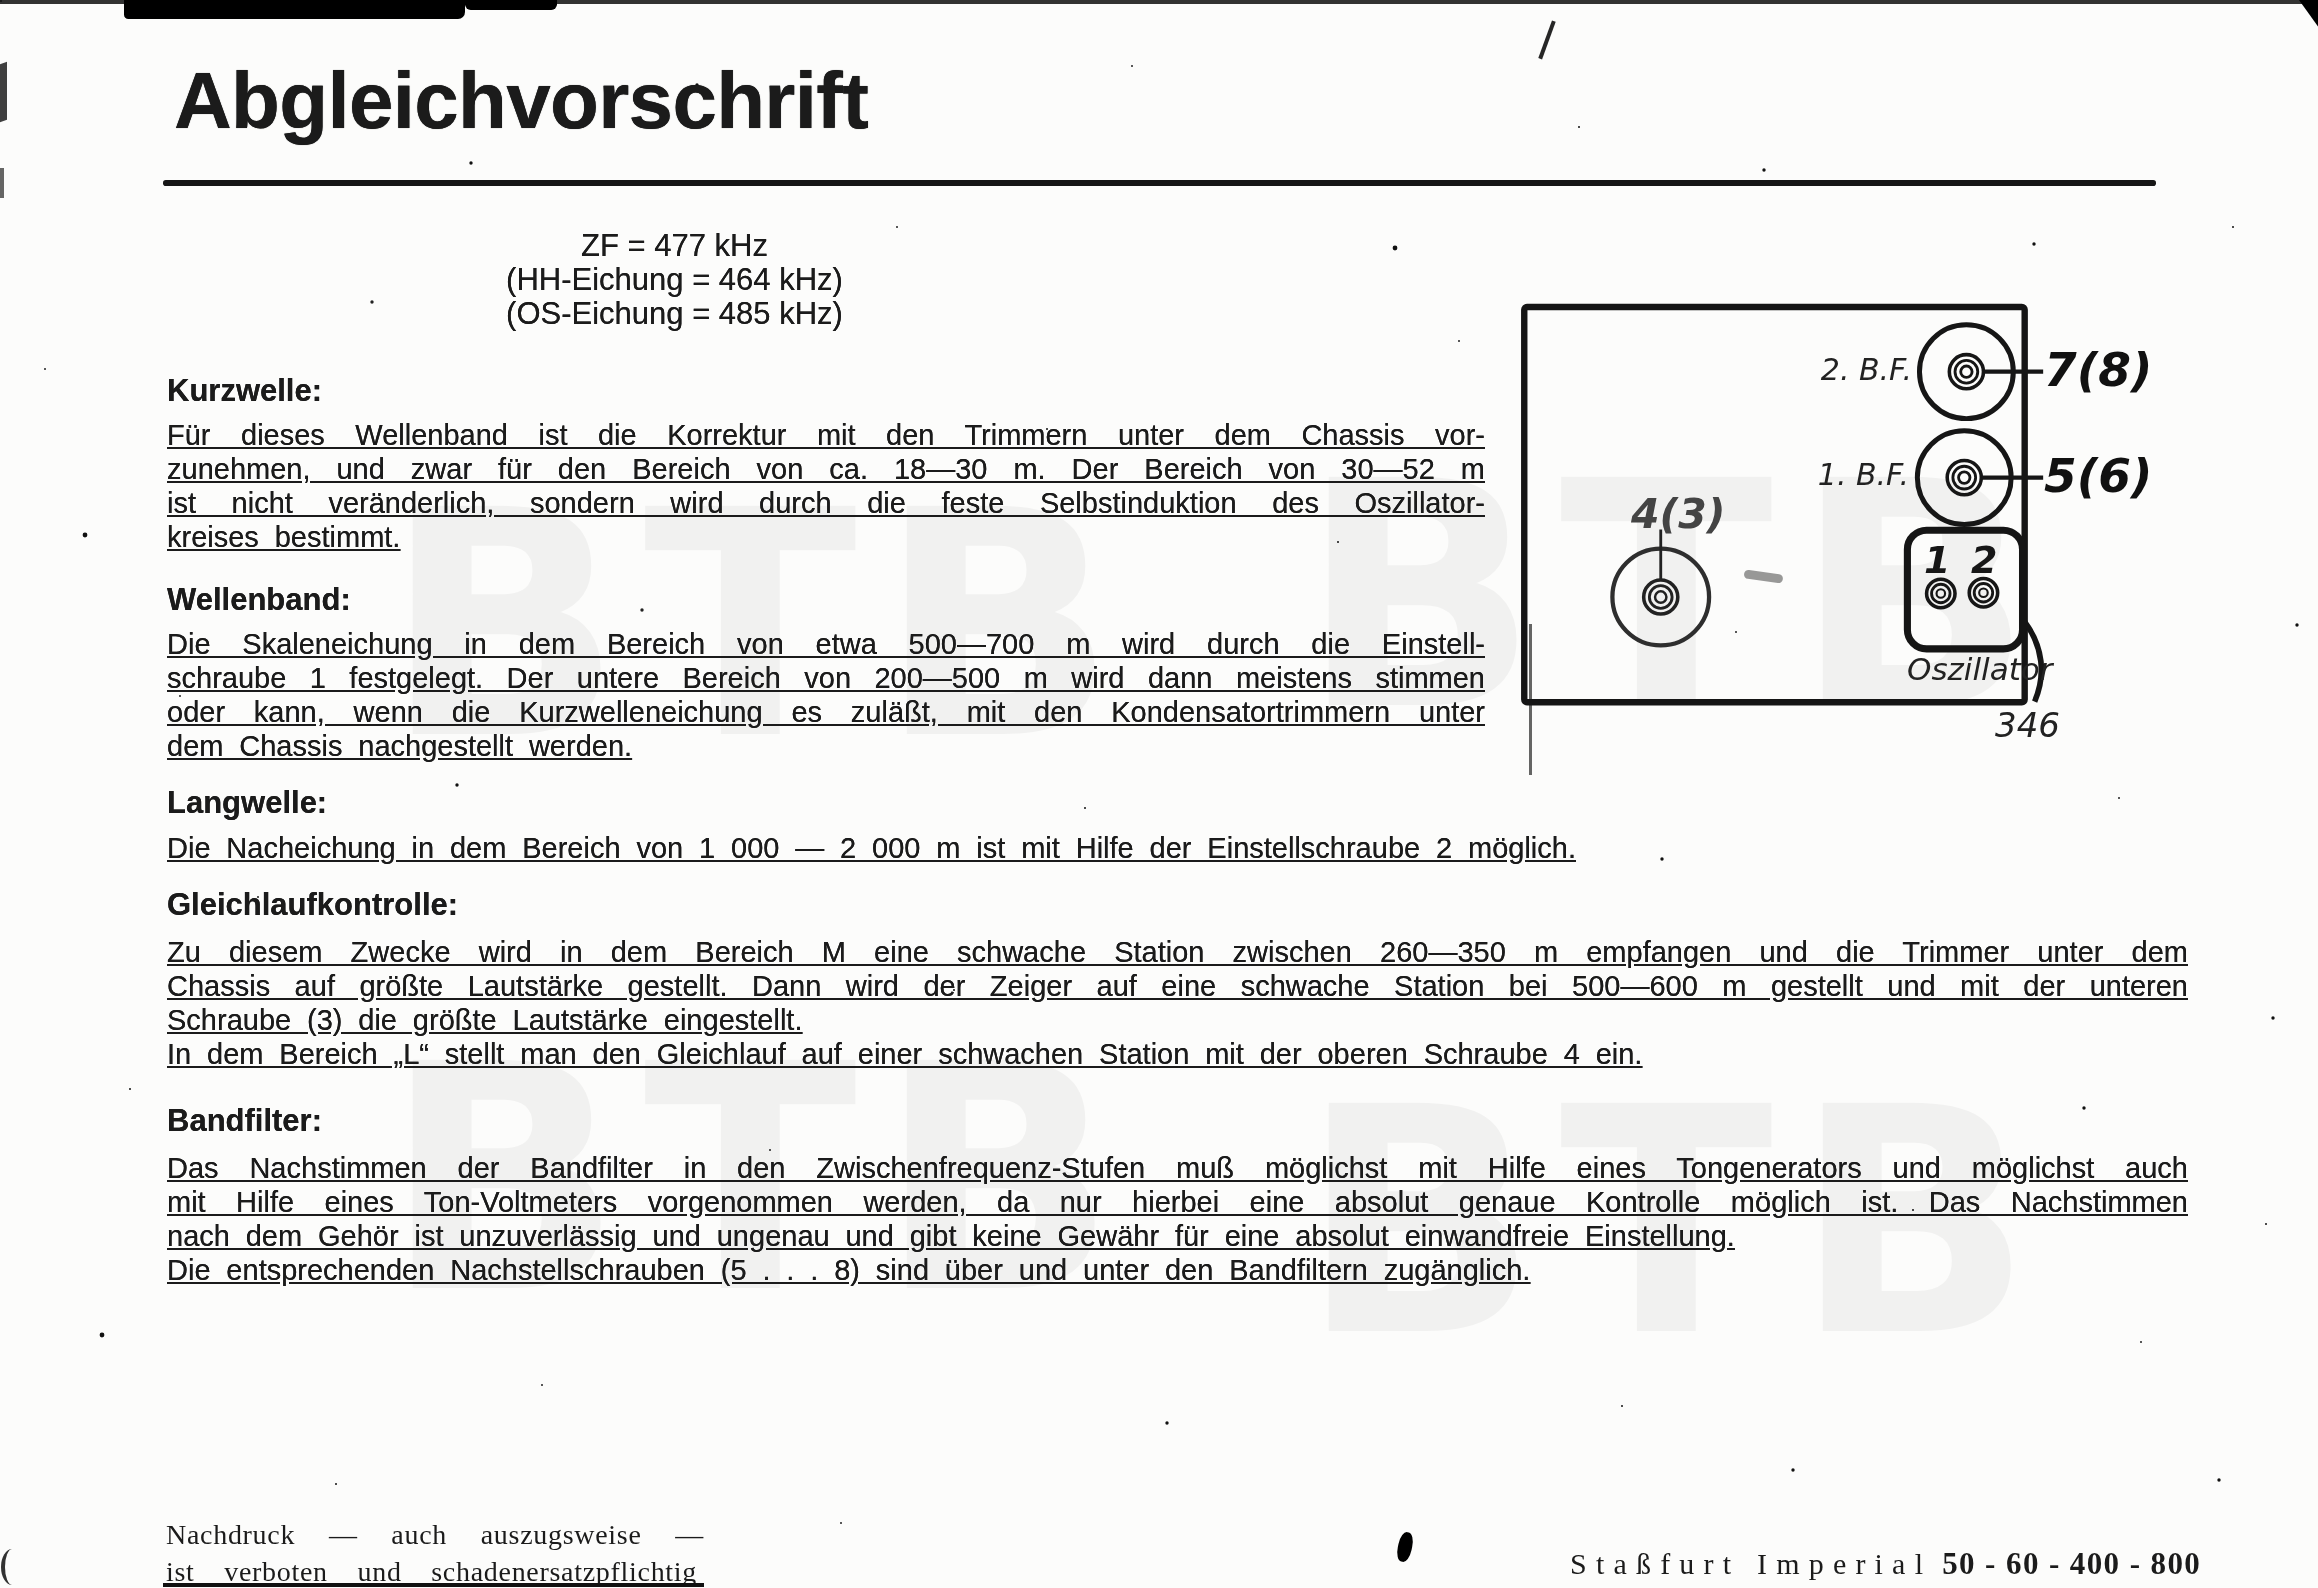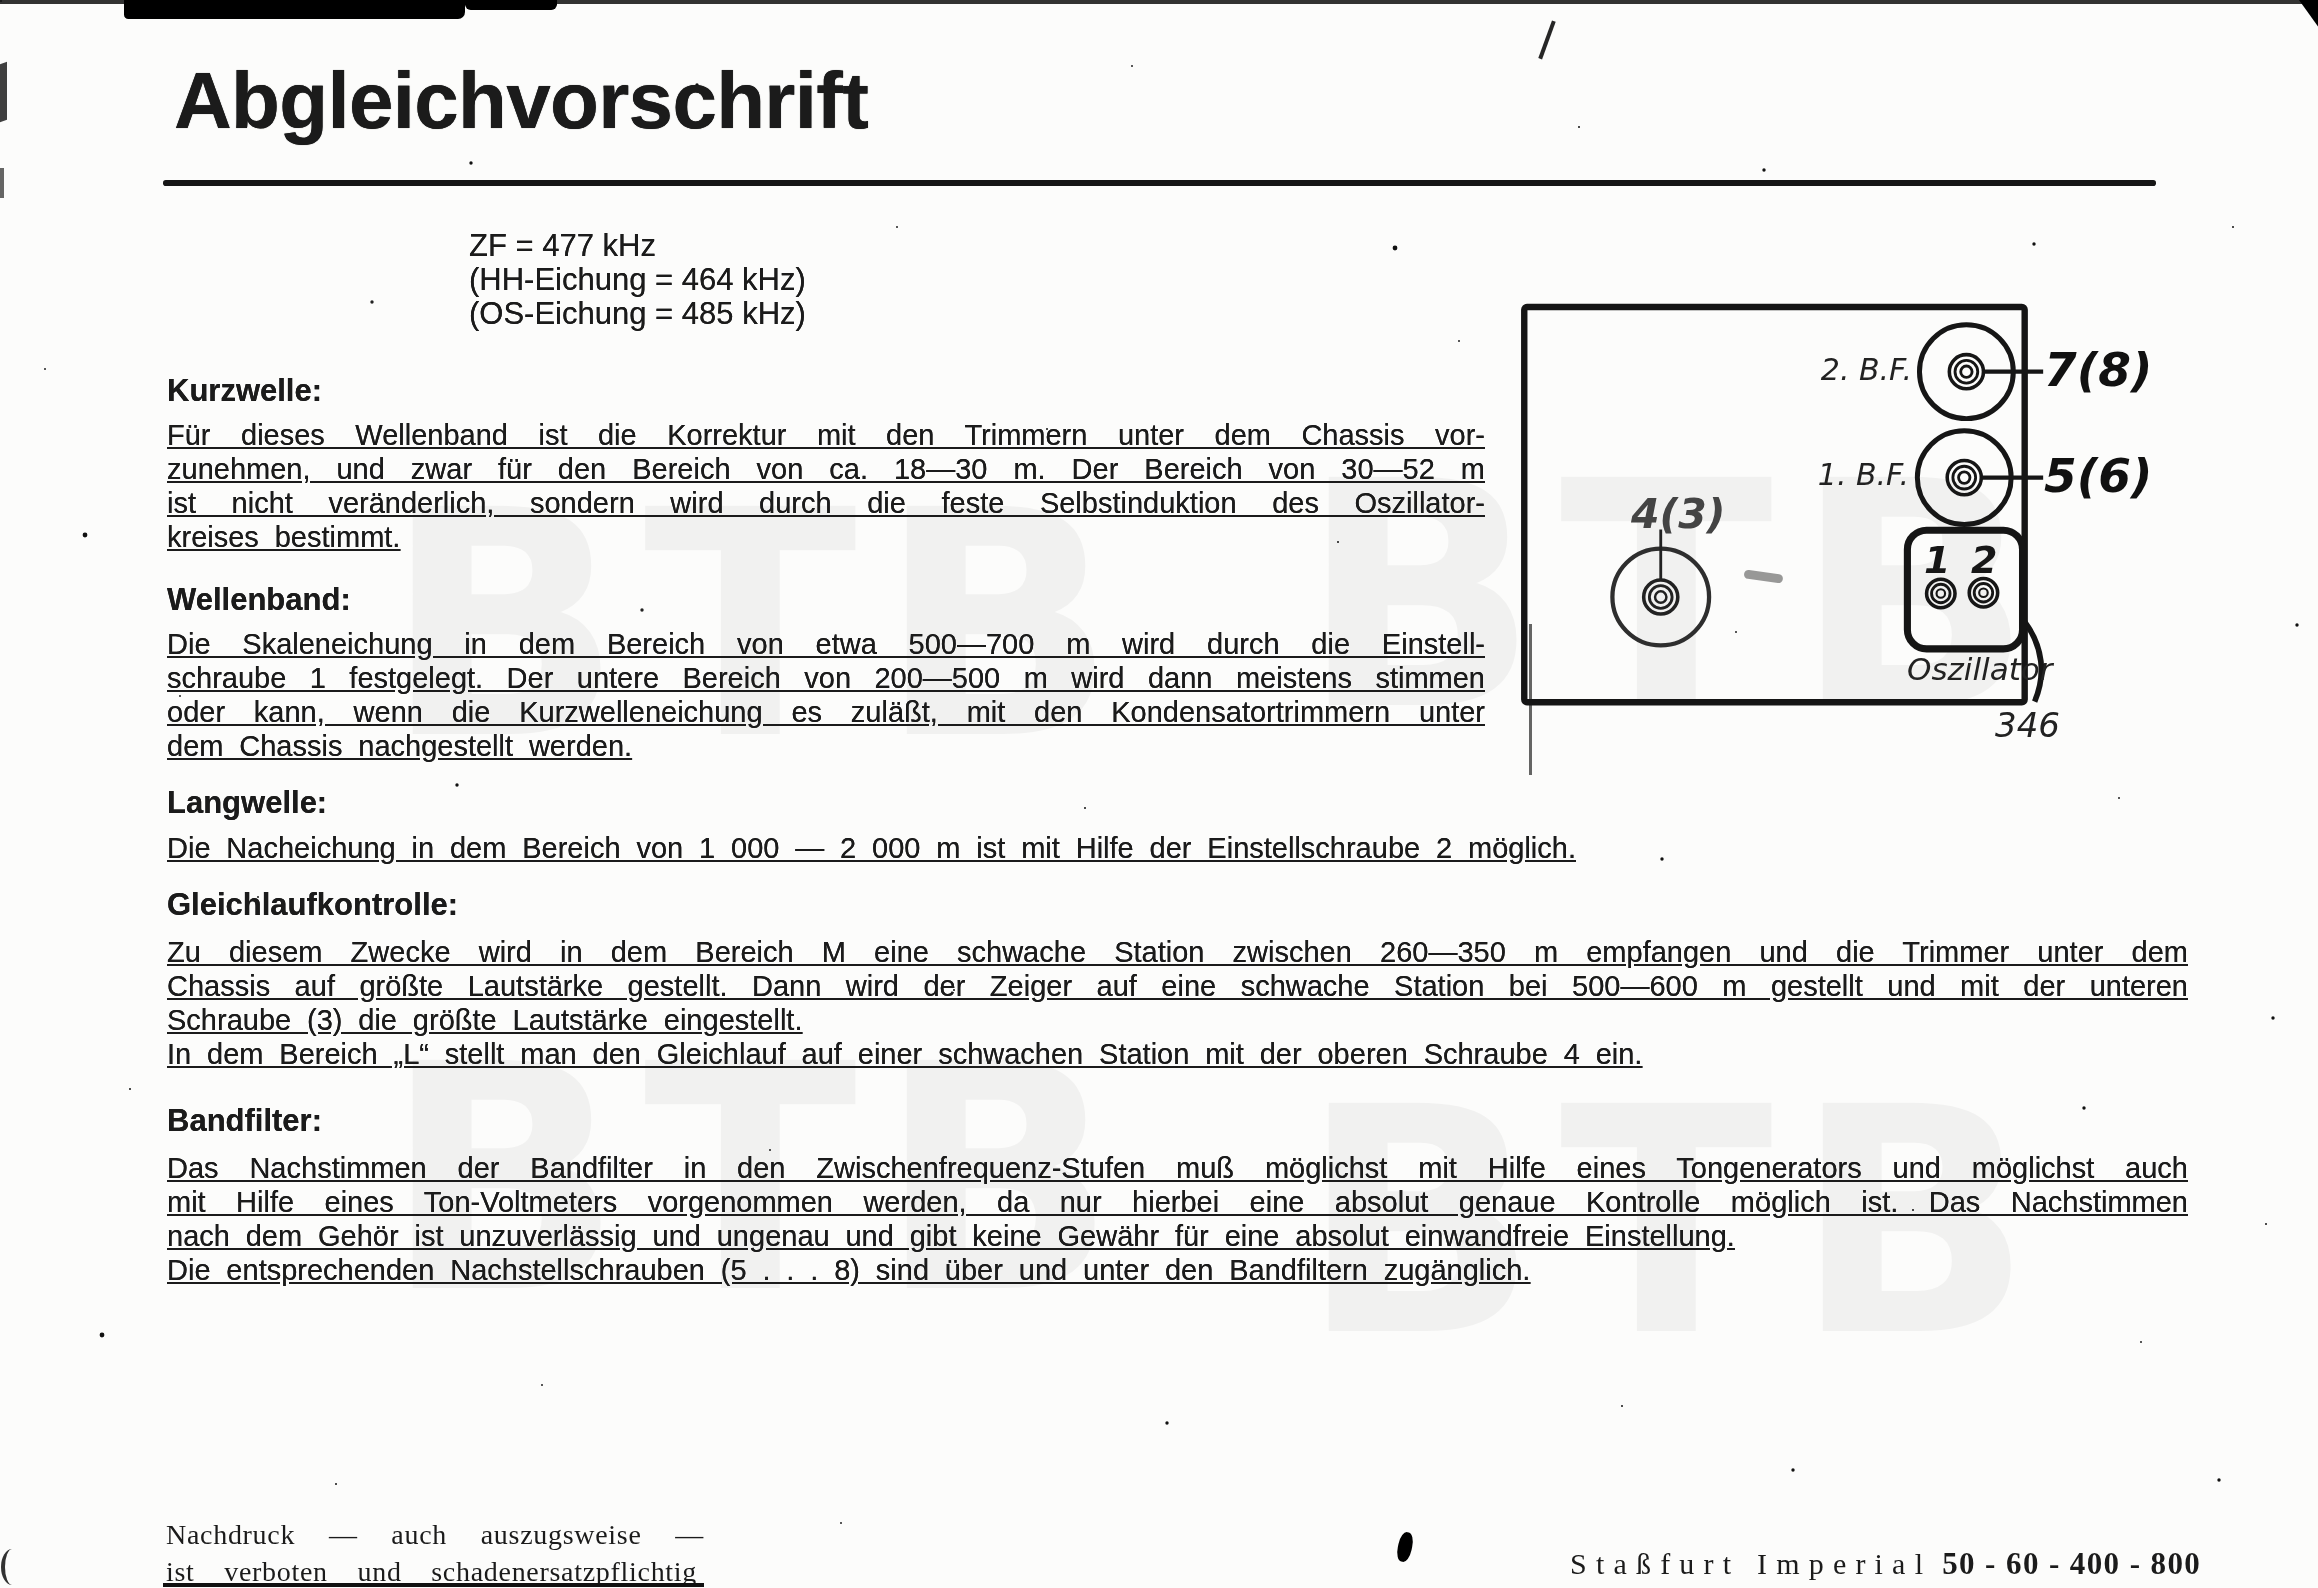--- a/index.html
+++ b/index.html
@@ -13,21 +13,21 @@
 
   
   .doc-title {
     font-size:80px; font-weight:bold; letter-spacing:-0.7px;
     line-height:1; white-space:nowrap;
     text-shadow:0 0 0.7px #000;
     margin-left:12px;
   }
   .title-rule { background:#161616; border-radius:2.8px; }
 
-  .zf-block { font-size:31px; line-height:36px; text-align:left; text-shadow:0 0 0.4px currentColor; }
+  .zf-block { font-size:31px; line-height:36px; text-align:center; text-shadow:0 0 0.4px currentColor; }
   .zf-block .ln { white-space:nowrap; }
 
   .sec-heading {
     font-size:31px; font-weight:bold; line-height:1;
     text-shadow:0 0 0.6px currentColor; white-space:nowrap;
   }
   .para { font-size:29px; }
   .ln { line-height:34px; }
   .jl { text-align:justify; text-align-last:justify; }
   .para .ln { text-shadow:0 0 0.4px currentColor;text-decoration:underline; }

